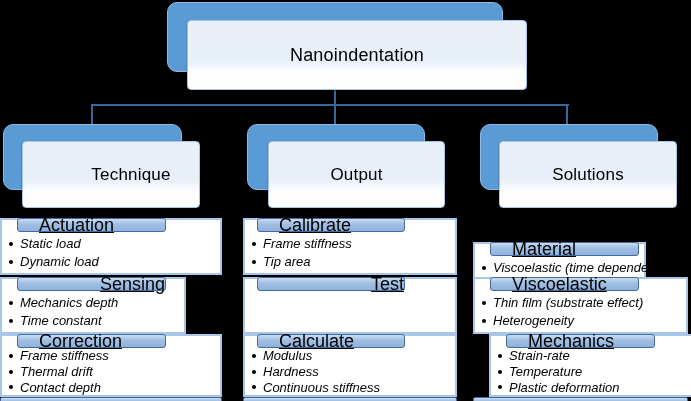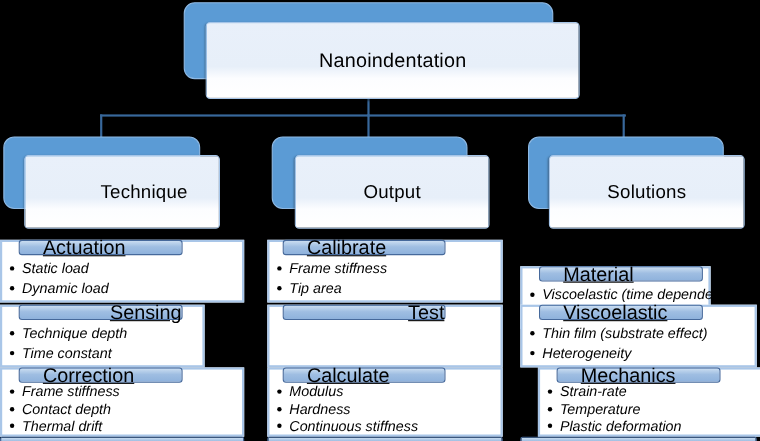--- a/index.html
+++ b/index.html
@@ -98,42 +98,42 @@
           <span class="bullet-dot"></span>
           <span class="bullet-text">Dynamic load</span>
         </div>
     </div>
   </div>
   <div class="section" style="left:0px; top:277px; width:186px; height:57px;text-align:right;">
     <div class="section-bar" style="left:15px; width:149px;"><span>Sensing</span></div>
     <div class="bullets">
       <div class="bullet-row">
           <span class="bullet-dot"></span>
-          <span class="bullet-text">Technique depth</span>
+          <span class="bullet-text">Mechanics depth</span>
         </div>
       <div class="bullet-row">
           <span class="bullet-dot"></span>
           <span class="bullet-text">Time constant</span>
         </div>
     </div>
   </div>
   <div class="section" style="left:0px; top:334px; width:222px; height:63px;">
     <div class="section-bar" style="left:15px; width:149px;"><span>Correction</span></div>
     <div class="bullets">
       <div class="bullet-row">
           <span class="bullet-dot"></span>
           <span class="bullet-text">Frame stiffness</span>
         </div>
       <div class="bullet-row">
           <span class="bullet-dot"></span>
+          <span class="bullet-text">Thermal drift</span>
+        </div>
+      <div class="bullet-row">
+          <span class="bullet-dot"></span>
           <span class="bullet-text">Contact depth</span>
-        </div>
-      <div class="bullet-row">
-          <span class="bullet-dot"></span>
-          <span class="bullet-text">Thermal drift</span>
         </div>
     </div>
   </div>
   <div class="cut-bar" style="left:0px; width:222px;"></div>
 
   <div class="section" style="left:243px; top:218px; width:214px; height:57px;">
     <div class="section-bar" style="left:12px; width:148px;"><span>Calibrate</span></div>
     <div class="bullets">
       <div class="bullet-row">
           <span class="bullet-dot"></span>

